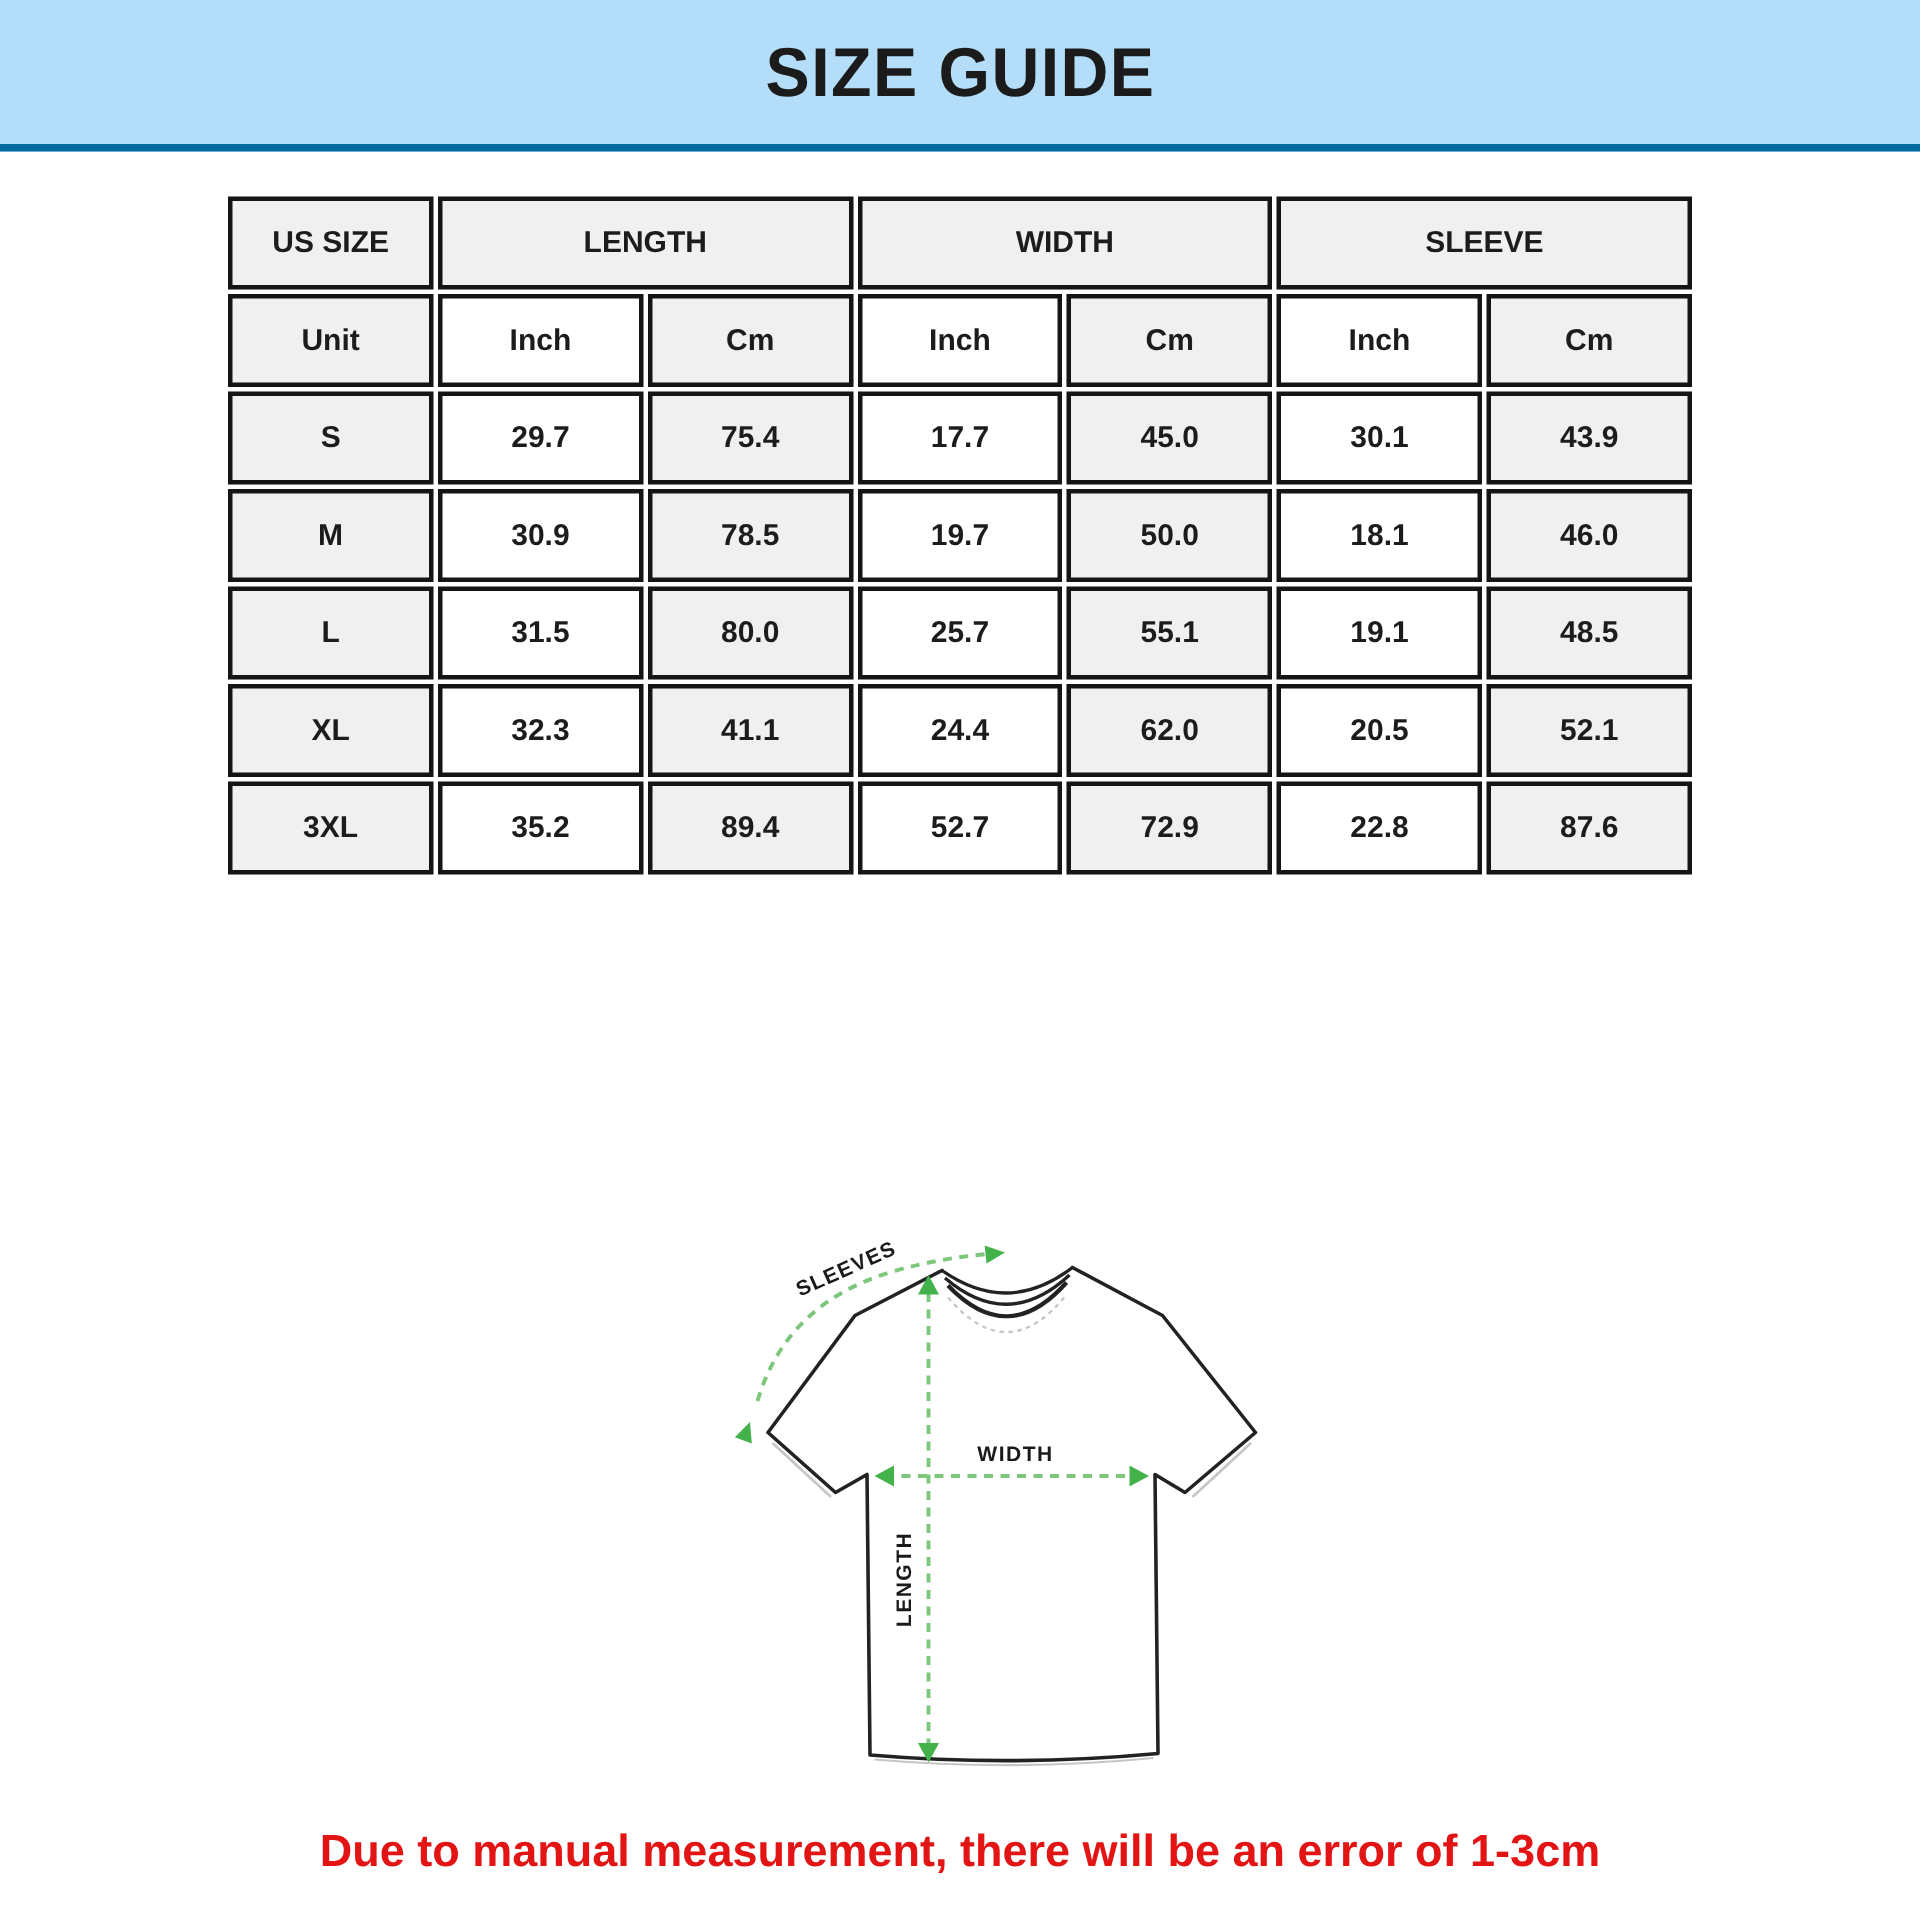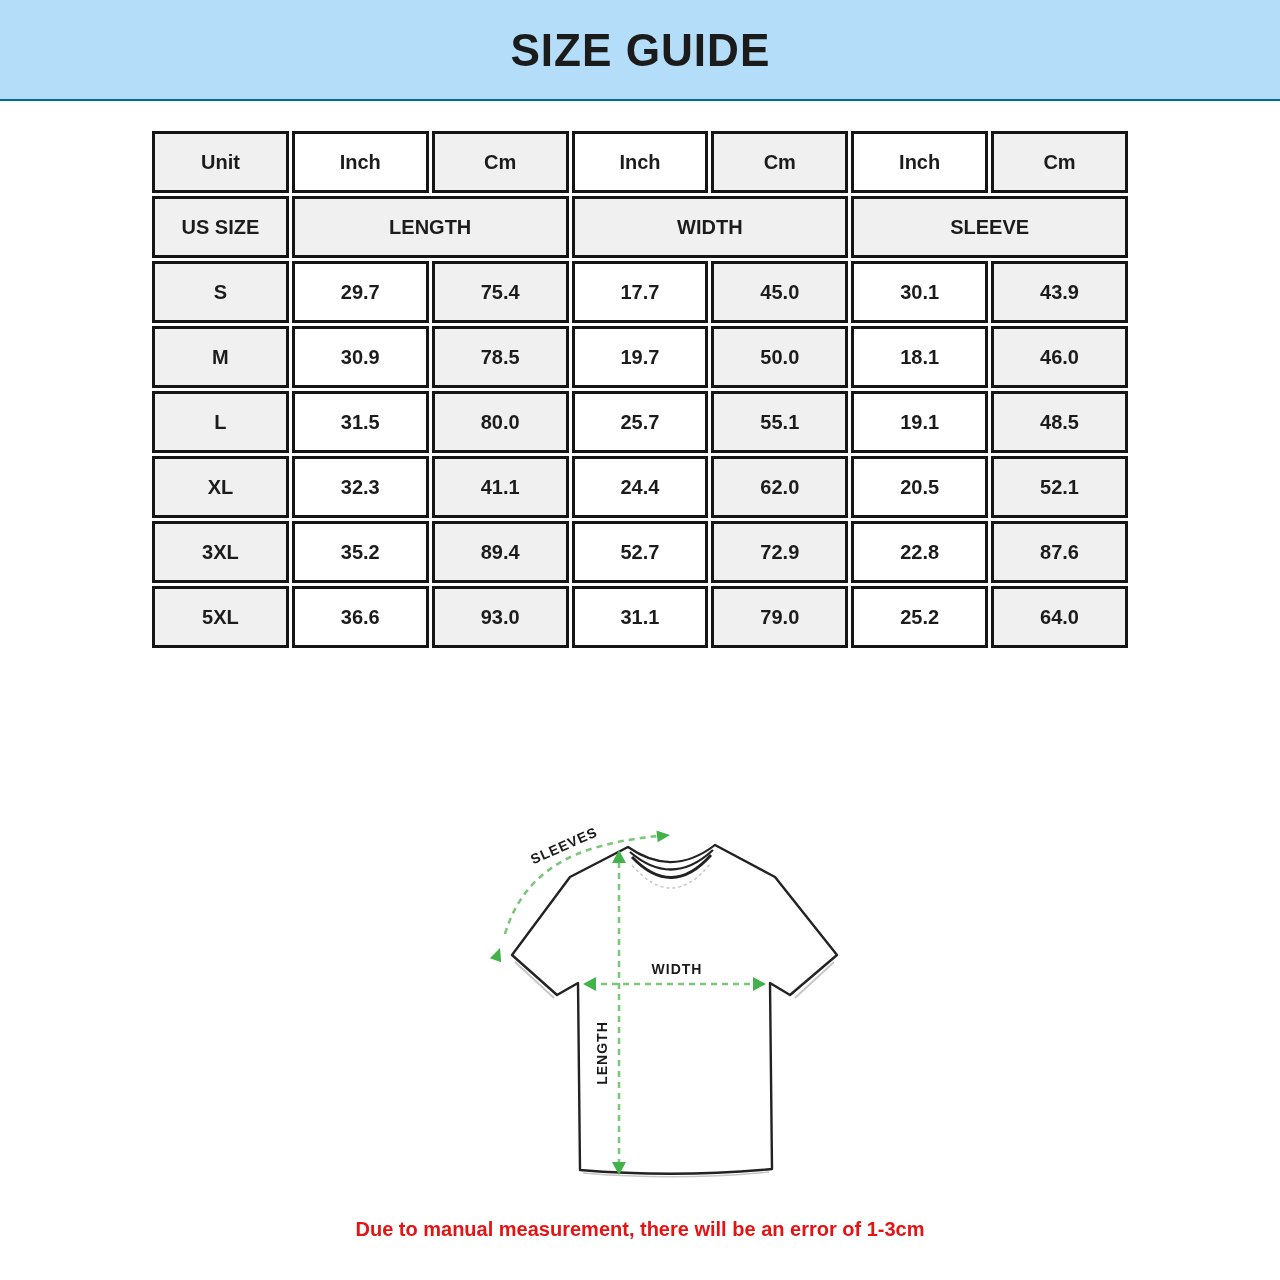--- a/index.html
+++ b/index.html
@@ -16,21 +16,21 @@
     overflow: hidden;
   }
 
   
   .banner {
     position: absolute;
     top: 0; left: 0;
     width: 100%;
     height: 101px;
     background: #b3ddf8;
-    border-bottom: 2px solid #0369a1;
+    border-bottom: 5px solid #0369a1;
     box-sizing: border-box;
     display: flex;
     align-items: center;
     justify-content: center;
   }
   .banner-title {
     font-size: 46px;
     font-weight: bold;
     color: #1b1b1b;
     letter-spacing: 1px;
@@ -75,51 +75,51 @@
     fill: #1a1a1a;
   }
 
   
   .footnote {
     position: absolute;
     top: 1218px;
     left: 0;
     width: 100%;
     text-align: center;
-    font-size: 20px;
+    font-size: 30px;
     font-weight: bold;
     color: #e21414;
   }
 </style>
 </head>
 <body>
 
 <div class="page">
 
   <div class="banner">
     <div class="banner-title">SIZE GUIDE</div>
   </div>
 
   <table class="size-table">
     <thead>
+      <tr>
+        <td class="shade">US SIZE</td>
+        <td class="shade" colspan="2">LENGTH</td>
+        <td class="shade" colspan="2">WIDTH</td>
+        <td class="shade" colspan="2">SLEEVE</td>
+      </tr>
       <tr>
         <td class="shade">Unit</td>
         <td>Inch</td>
         <td class="shade">Cm</td>
         <td>Inch</td>
         <td class="shade">Cm</td>
         <td>Inch</td>
         <td class="shade">Cm</td>
       </tr>
-      <tr>
-        <td class="shade">US SIZE</td>
-        <td class="shade" colspan="2">LENGTH</td>
-        <td class="shade" colspan="2">WIDTH</td>
-        <td class="shade" colspan="2">SLEEVE</td>
-      </tr>
     </thead>
     <tbody>
         <tr>
           <td class="shade">S</td>
           <td>29.7</td>
           <td class="shade">75.4</td>
           <td>17.7</td>
           <td class="shade">45.0</td>
           <td>30.1</td>
           <td class="shade">43.9</td>
@@ -152,29 +152,20 @@
           <td class="shade">52.1</td>
         </tr>
         <tr>
           <td class="shade">3XL</td>
           <td>35.2</td>
           <td class="shade">89.4</td>
           <td>52.7</td>
           <td class="shade">72.9</td>
           <td>22.8</td>
           <td class="shade">87.6</td>
-        </tr>
-        <tr>
-          <td class="shade">5XL</td>
-          <td>36.6</td>
-          <td class="shade">93.0</td>
-          <td>31.1</td>
-          <td class="shade">79.0</td>
-          <td>25.2</td>
-          <td class="shade">64.0</td>
         </tr>
       </tbody>
   </table>
 
   <svg class="diagram" width="410" height="375" viewBox="0 0 410 375">
 
     <path d="M 158 35
              L 100 65
              L 42 143
              L 87 183

